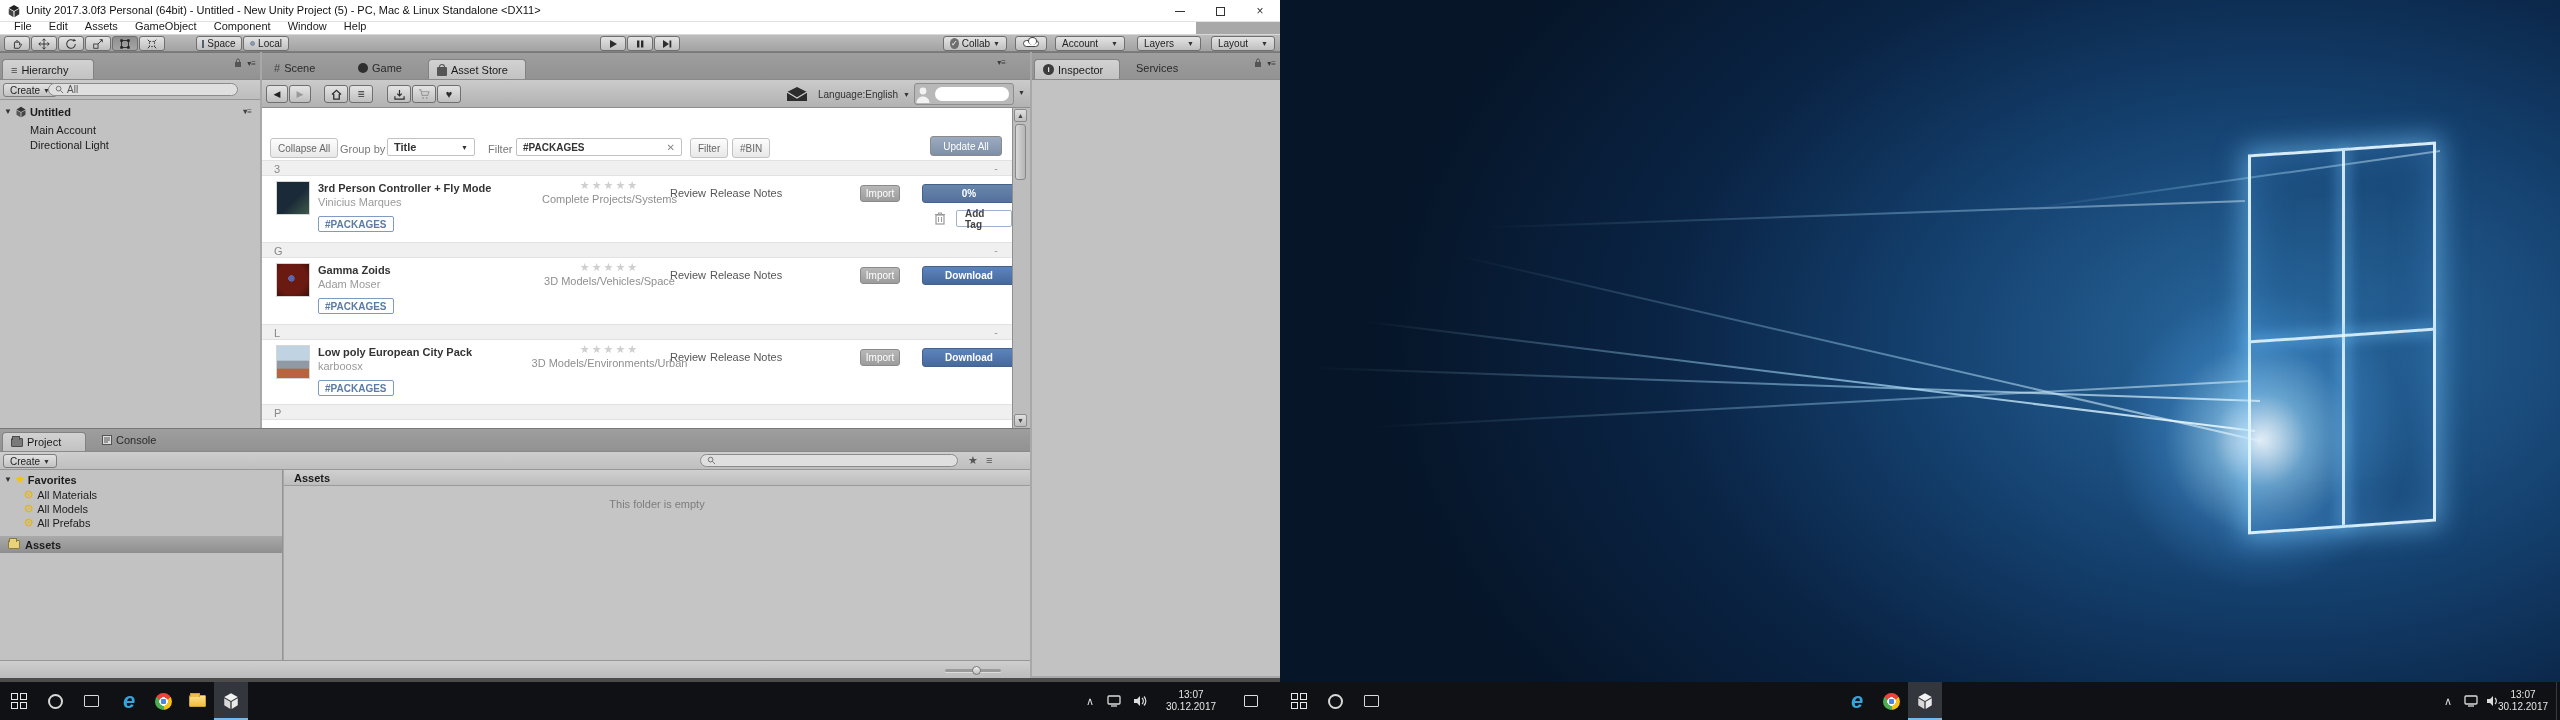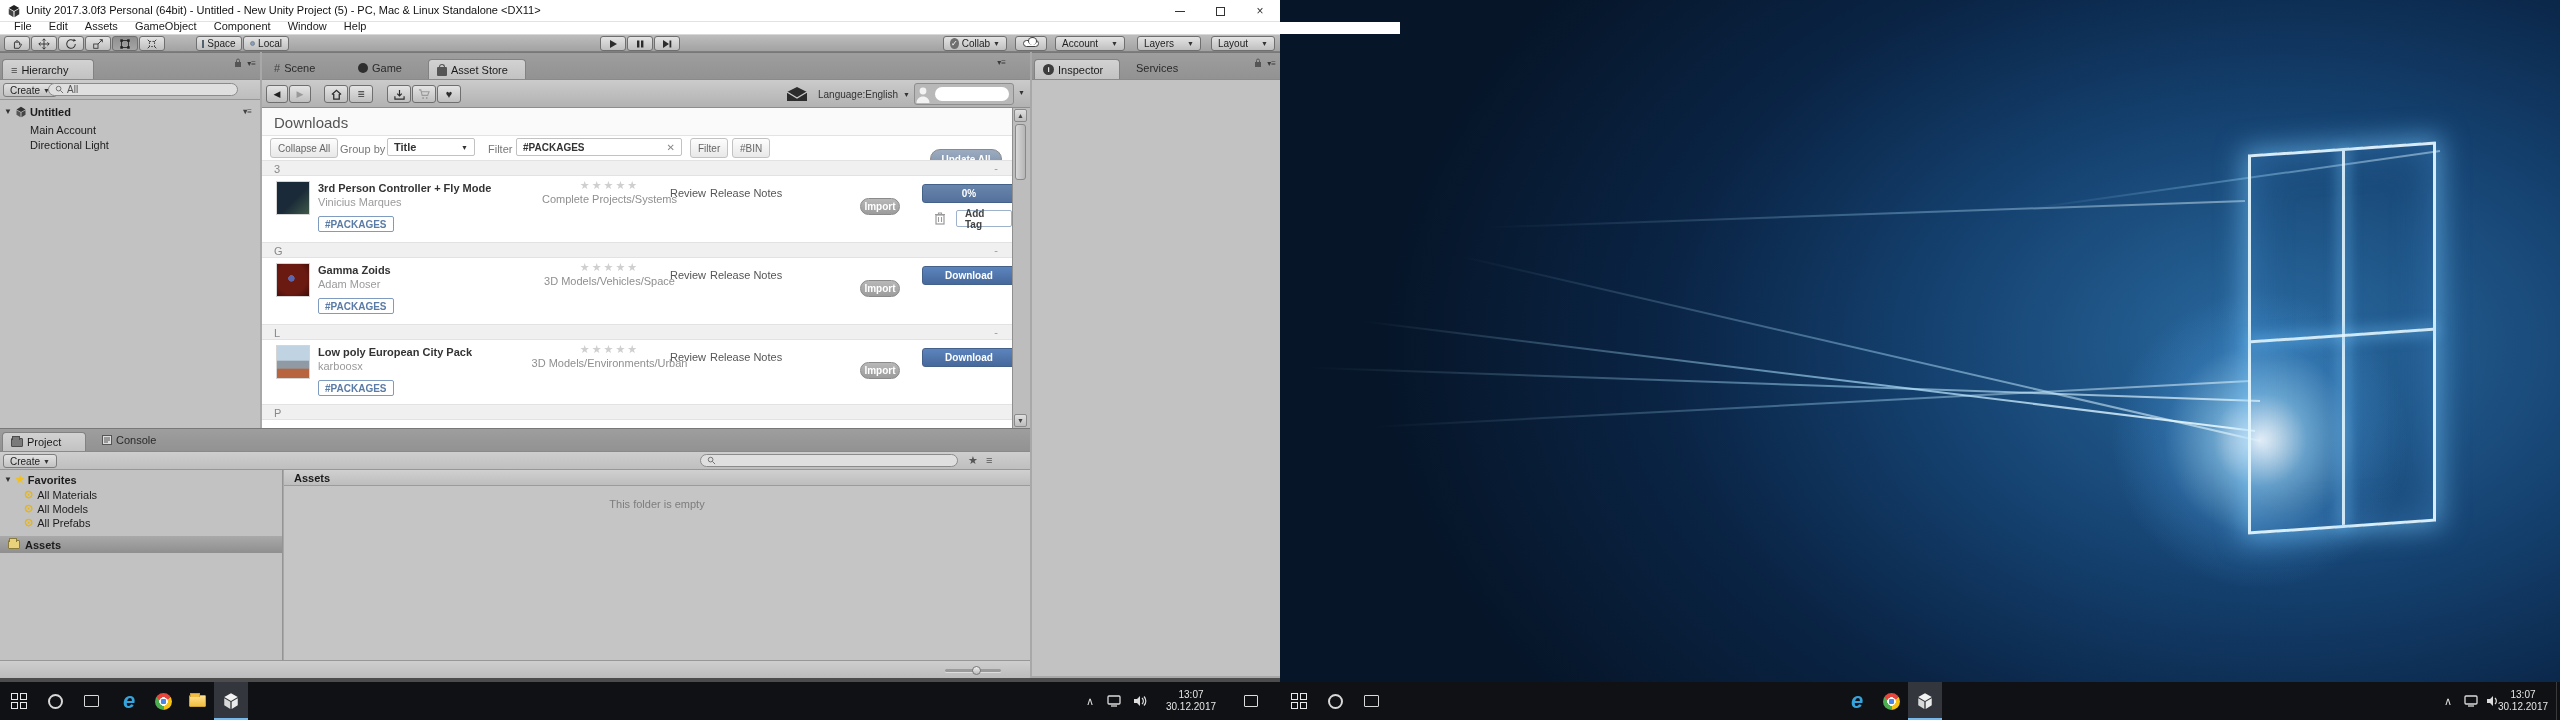--- a/index.html
+++ b/index.html
@@ -8,21 +8,21 @@
   .abs { position:absolute; }
   #screen { position:relative; width:2560px; height:720px; background:#000; overflow:hidden; }
 
   
   #unity-window { left:0; top:0; width:1280px; height:682px; background:#a8a8a8; }
   #titlebar { left:0; top:0; width:1280px; height:22px; background:#ffffff; border-bottom:1px solid #e2e2e2; }
   #titlebar .title { position:absolute; left:26px; top:4px; font-size:11px; color:#111; white-space:nowrap; }
   .winbtn { position:absolute; top:0; width:40px; height:22px; text-align:center; line-height:22px; color:#333; font-size:12px; }
   .winbtn .boxglyph { display:inline-block; width:9px; height:9px; border:1px solid #333; vertical-align:middle; }
   .winbtn .minglyph { display:inline-block; width:10px; height:1px; background:#333; vertical-align:middle; }
-  #menubar { left:0; top:22px; width:1400px; height:12px; background:#ffffff; }
+  #menubar { left:0; top:22px; width:1196px; height:12px; background:#ffffff; }
   #menubar span { margin-left:14px; font-size:11px; color:#1a1a1a; position:relative; top:-2px; }
   #toolbar { left:0; top:34px; width:1280px; height:18px;
      background:linear-gradient(#bdbdbd,#a2a2a2); border-top:1px solid #d8d8d8; border-bottom:1px solid #7e7e7e; }
   .toolbtn { position:absolute; top:1px; height:15px; width:26px; background:linear-gradient(#e4e4e4,#bfbfbf);
      border:1px solid #6f6f6f; border-radius:3px; display:flex; align-items:center; justify-content:center; }
   .toolbtn.pressed { background:linear-gradient(#8f8f8f,#a5a5a5); }
   .grpbtn { position:absolute; top:1px; height:15px; background:linear-gradient(#e4e4e4,#bfbfbf);
      border:1px solid #6f6f6f; border-radius:3px; font-size:10px; color:#222; display:flex; align-items:center; justify-content:center; gap:3px; padding:0 6px; }
   .ddarrow { font-size:7px; color:#333; }
   .minicube { width:8px; height:8px; background:#7f95ad; border:1px solid #55606d; display:inline-block; }
@@ -43,22 +43,22 @@
   .treerow { position:absolute; left:0; width:100%; height:15px; display:flex; align-items:center; font-size:11px; color:#1c1c1c; }
 
   
   #store-page { background:#ffffff; overflow:hidden; }
   #store-header { position:absolute; left:0; top:0; width:100%; height:28px; background:#fafafa; border-bottom:1px solid #e3e3e3; }
   #store-header span { position:absolute; left:12px; top:6px; font-size:15px; color:#555; }
   .storebtn { background:linear-gradient(#fdfdfd,#e8e8e8); border:1px solid #c2c2c2; border-radius:3px; color:#666;
      font-size:10px; display:inline-flex; align-items:center; justify-content:center; padding:0 7px; height:20px; }
   .bluebtn { border:1px solid #44618a; border-radius:3px; color:#fff; font-size:10px; font-weight:bold;
      display:inline-flex; align-items:center; justify-content:center; }
-  .graybtn { background:linear-gradient(#b8b8b8,#9c9c9c); border:1px solid #8a8a8a; border-radius:10px; color:#fff; font-size:10px; font-weight:bold;
-     display:inline-flex; align-items:center; justify-content:center;margin-top:13px; }
+  .graybtn { background:linear-gradient(#b8b8b8,#9c9c9c); border:1px solid #8a8a8a; border-radius:3px; color:#fff; font-size:10px; font-weight:normal;
+     display:inline-flex; align-items:center; justify-content:center; }
   .section-bar { position:absolute; left:0; width:100%; height:16px; background:#f0f0f0; border-top:1px solid #e2e2e2; border-bottom:1px solid #e2e2e2; }
   .section-bar .letter { position:absolute; left:12px; top:2px; color:#888; font-size:11px; }
   .section-bar .collapse { position:absolute; right:14px; top:1px; color:#999; font-size:11px; }
   .item-row { position:absolute; left:0; width:100%; }
   .itm-title { position:absolute; left:56px; top:6px; font-weight:bold; color:#333; font-size:11px; }
   .itm-author { position:absolute; left:56px; top:20px; color:#9a9a9a; font-size:11px; }
   .itm-center { position:absolute; left:235px; top:3px; width:225px; text-align:center; }
   .itm-stars { color:#cfcfcf; font-size:11px; letter-spacing:2px; }
   .itm-cat { color:#8f8f8f; font-size:11px; margin-top:1px; }
   .itm-link { position:absolute; top:11px; color:#555; font-size:11px; }
@@ -362,23 +362,20 @@
         <svg width="16" height="18" viewBox="0 0 16 18">
             <circle cx="8" cy="6" r="3.4" fill="#f2f2f2"></circle>
             <path d="M1.5 18c0-4 3-6.5 6.5-6.5s6.5 2.5 6.5 6.5z" fill="#f2f2f2"></path>
           </svg>
         <span style="flex:1; height:14px; margin:0 4px; background:#fff; border-radius:7px;"></span>
       </div>
       <span class="abs" style="left:756px; top:9px; font-size:7px; color:#333;">▼</span>
     </div>
 
     <div id="store-page" class="abs" style="left:262px; top:108px; width:750px; height:320px;">
-      <div id="store-header">
-        <span>Downloads</span>
-      </div>
 
       <div class="abs" style="left:0; top:28px; width:100%; height:24px;">
         <div class="storebtn abs" style="left:8px; top:2px;">
             <span>Collapse All</span>
           </div>
         <span class="abs" style="left:78px; top:7px; color:#777;">Group by</span>
         <div class="abs" style="left:125px; top:2px; width:88px; height:18px; background:#fff; border:1px solid #c2c2c2; border-radius:2px; display:flex; align-items:center; justify-content:space-between; padding:0 6px;">
           <span style="color:#333; font-weight:bold;">Title</span>
           <span class="ddarrow">▼</span>
         </div>

